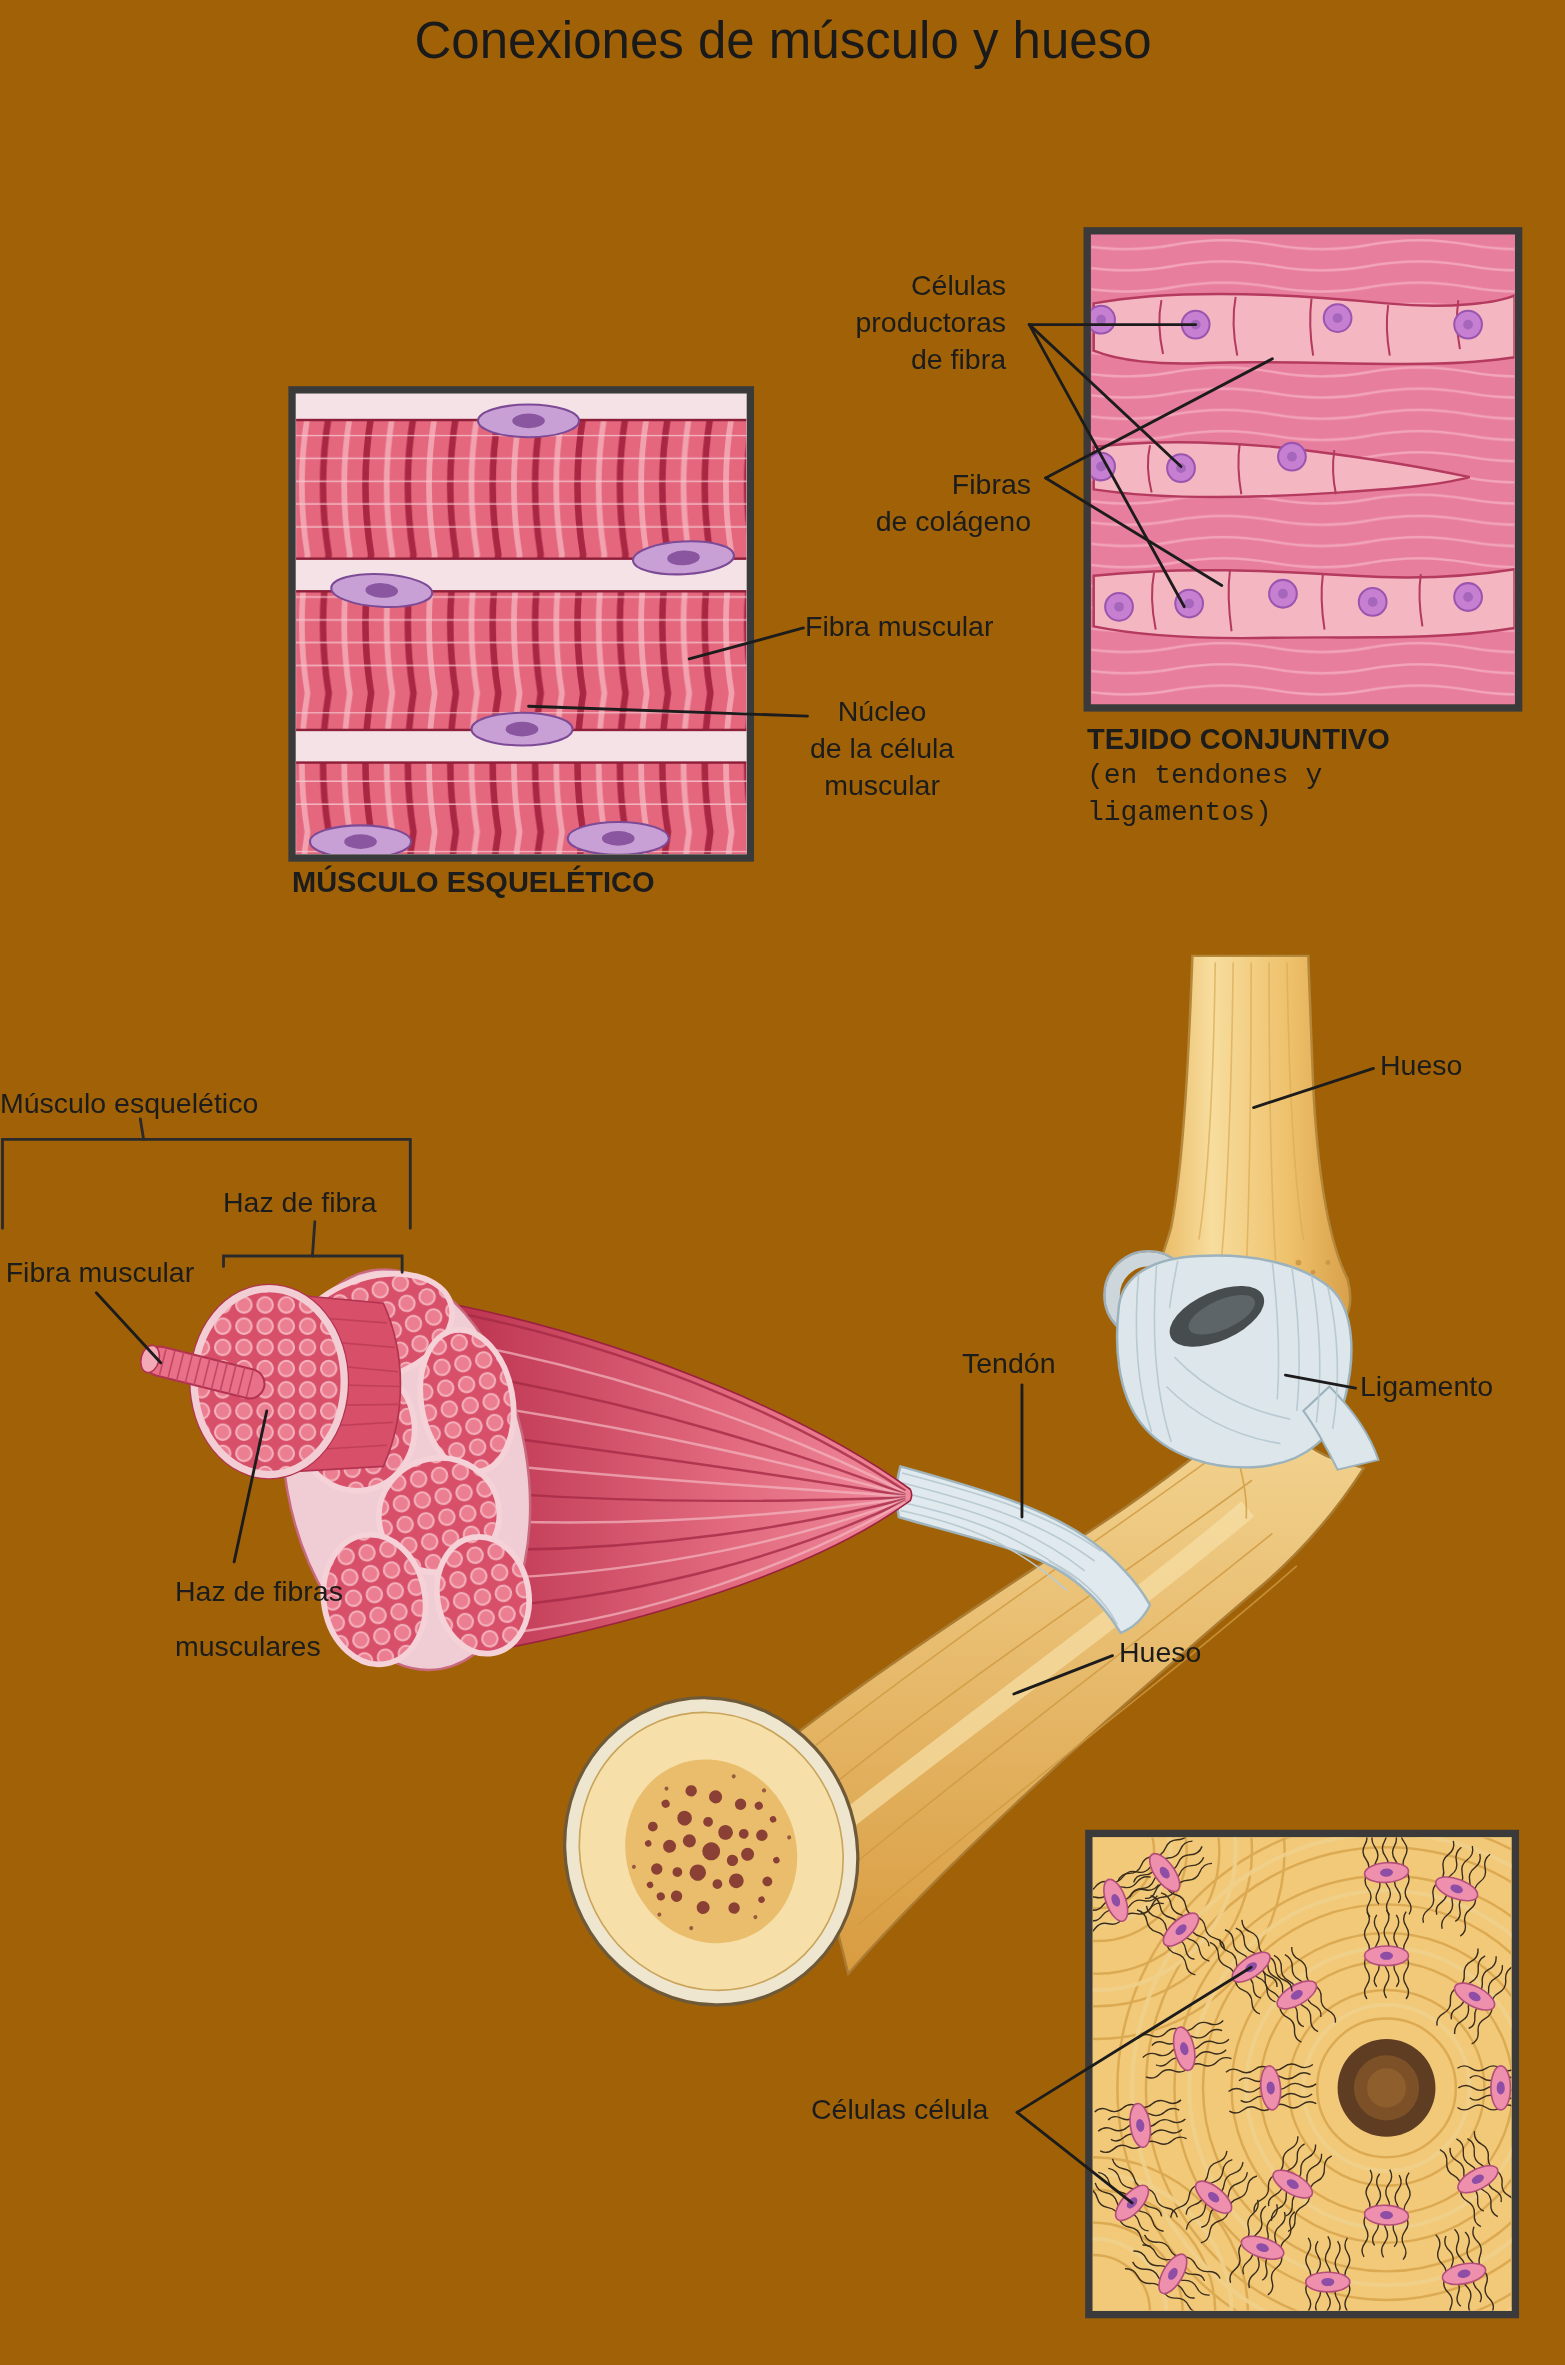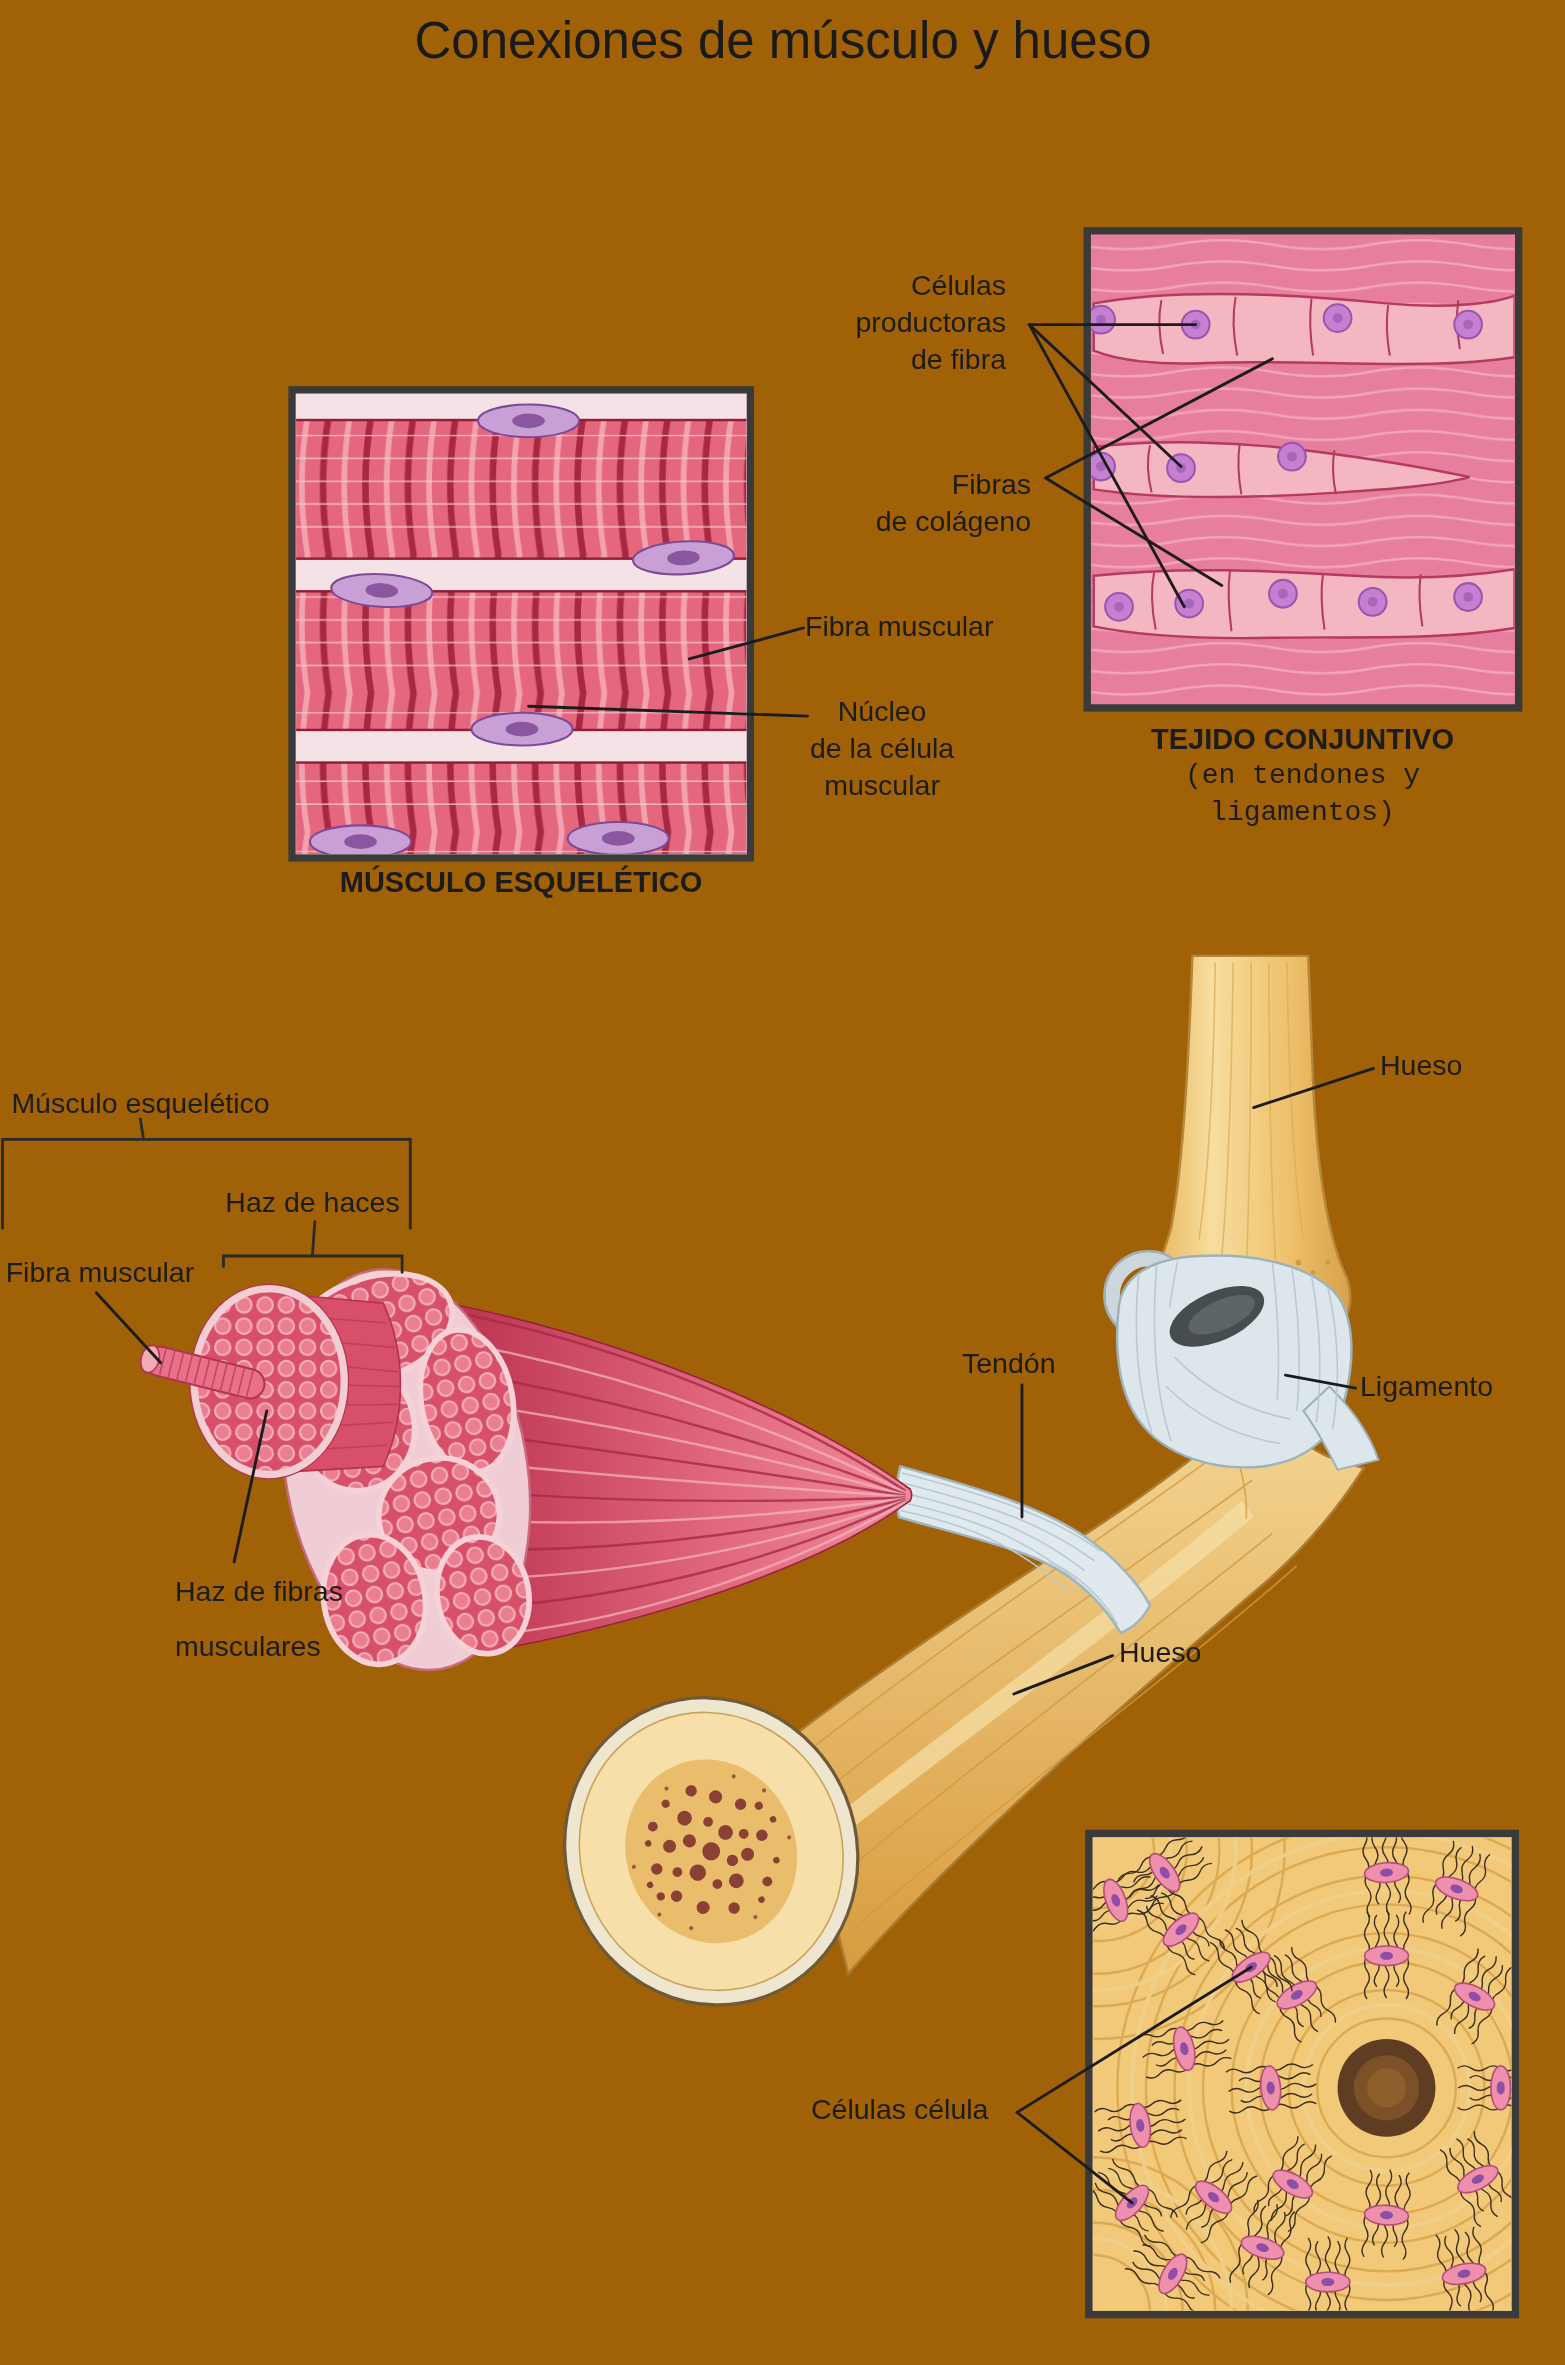--- a/index.html
+++ b/index.html
@@ -1,21 +1,21 @@
 <!DOCTYPE html>
 <html style="font-size:13px"><head>
 <meta charset="utf-8">
 <style>
   html,body{margin:0;padding:0;background:#ffffff;}
   #stage{position:relative;width:1566px;height:2366px;background:#a16207;overflow:hidden;
          font-family:"Liberation Sans", sans-serif;color:#1c1c1c;}
   #art{position:absolute;left:0;top:0;}
   .txt{position:absolute;font-size:28.5px;line-height:37px;white-space:pre-line;}
   .right{text-align:right;}
-  .center{text-align:center;}
+  .center{text-align:left;}
   .cap{font-weight:bold;font-size:29px;}
   .sub{font-weight:normal;font-size:28px;font-family:Liberation Mono, monospace;}
   #title{position:absolute;left:0;top:11.4px;width:100%;text-align:center;
          font-size:51px;color:#1a1a1a;letter-spacing:0px;}
 </style>
 </head>
 <body>
 
 <div id="stage">
 
@@ -425,21 +425,21 @@
 <div class="txt cap center" style="left:1087px;top:721px;width:431px;">TEJIDO CONJUNTIVO</div>
 <div class="txt sub center" style="left:1087px;top:757px;width:431px;">(en tendones y ligamentos)</div>
 
 <div class="txt" style="left:805px;top:608px;">Fibra muscular</div>
 <div class="txt" style="left:810px;top:693px;text-align:center;">Núcleo
 de la célula
 muscular</div>
 <div class="txt cap center" style="left:292px;top:864px;width:458px;">MÚSCULO ESQUELÉTICO</div>
 
 <div class="txt center" style="left:0px;top:1085px;width:281px;">Músculo esquelético</div>
-<div class="txt center" style="left:223px;top:1184px;width:179px;">Haz de haces</div>
+<div class="txt center" style="left:223px;top:1184px;width:179px;">Haz de fibra</div>
 <div class="txt" style="left:5.7px;top:1254px;">Fibra muscular</div>
 <div class="txt" style="left:175px;top:1564px;line-height:55px;">Haz de fibras
 musculares</div>
 <div class="txt" style="left:962px;top:1345px;">Tendón</div>
 <div class="txt" style="left:1380px;top:1047px;">Hueso</div>
 <div class="txt" style="left:1360px;top:1368px;">Ligamento</div>
 <div class="txt" style="left:1119px;top:1634px;">Hueso</div>
 
 <div class="txt" style="left:811px;top:2091px;">Células célula</div>
 

